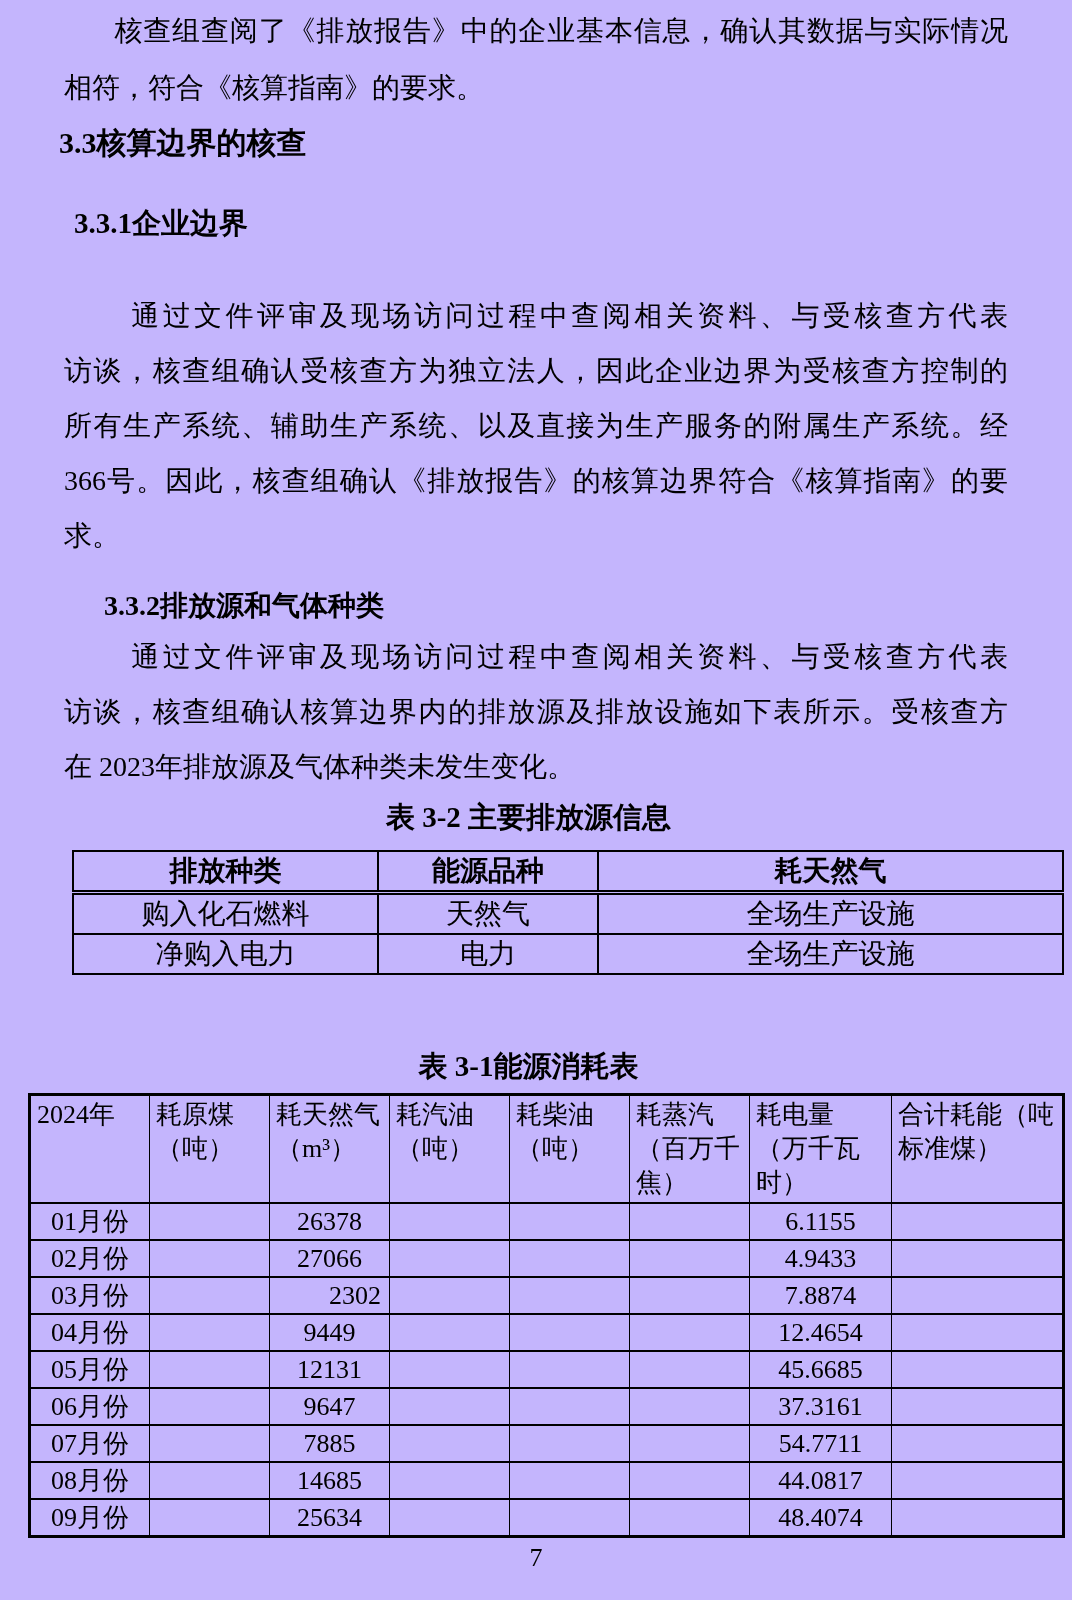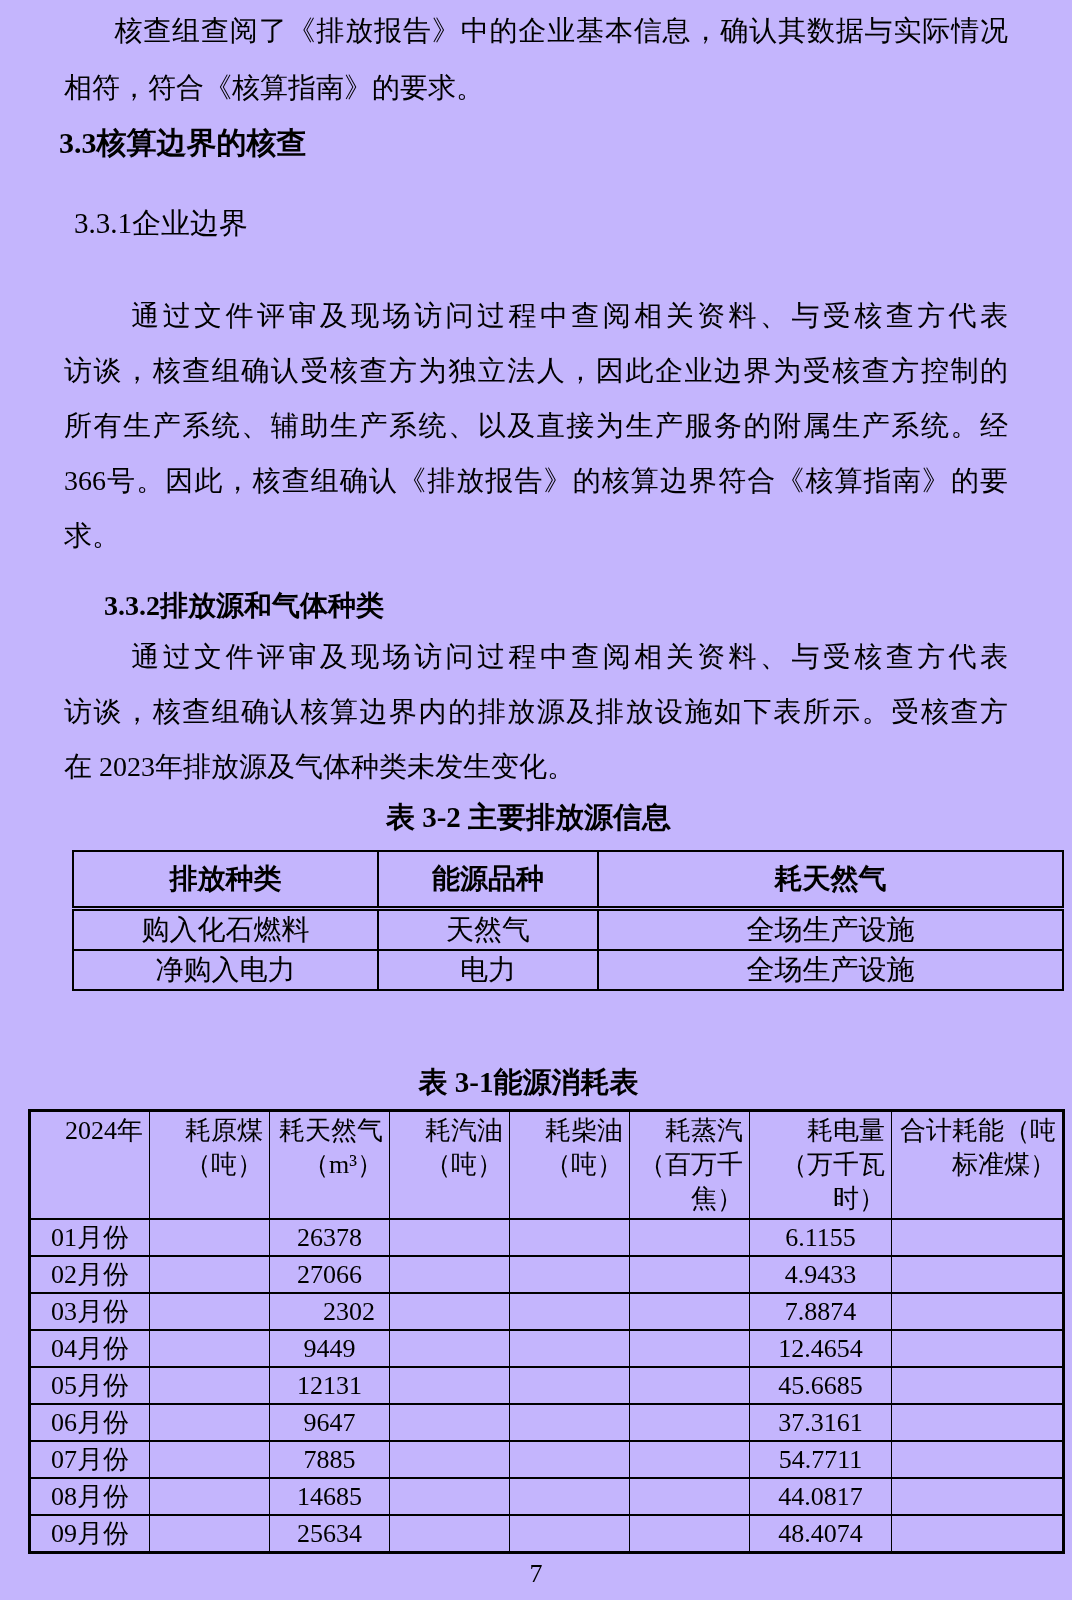--- a/index.html
+++ b/index.html
@@ -15,52 +15,52 @@
     padding-top:2px;
   }
   
   .para{margin:0 64px;}
   .ln{font-size:28px;line-height:57px;white-space:nowrap;}
   .para.tight .ln{line-height:55px;}
   .jst{white-space:normal;text-align:justify;text-align-last:justify;}
   .ind18{text-indent:1.8em;}
   .ind24{text-indent:2.4em;}
   .h33{font-size:30px;font-weight:bold;line-height:38px;margin:8px 64px 0 59px;}
-  .h331{font-size:29px;font-weight:normal;line-height:38px;margin:42px 64px 0 74px;}
+  .h331{font-size:29px;font-weight:bold;line-height:38px;margin:42px 64px 0 74px;}
   .h332{font-size:28px;font-weight:bold;line-height:38px;margin:24px 64px 0 104px;}
   .p2{margin-top:46px;}
   .p3{margin-top:4px;}
   .tbl-title{font-size:29px;font-weight:bold;line-height:38px;text-align:center;margin:4px 15px 0 0;}
   .t1-title{margin-top:72px;}
 
   table{border-collapse:collapse;table-layout:fixed;}
   
   .t2{margin:14px 0 0 72px;width:990px;}
   .t2 th{
     font-size:28px;font-weight:bold;height:34px;text-align:center;vertical-align:middle;
-    border:2px solid #000;border-bottom:5px double #000;padding:8px;
+    border:2px solid #000;border-bottom:5px double #000;padding:0;
   }
   .t2 td{
     font-size:28px;height:33px;text-align:center;vertical-align:middle;
     border:2px solid #000;padding:0;
   }
   
   .t1{margin:8px 0 0 28px;width:1034px;border:3px solid #000;}
   .t1 th{
-    font-size:26px;font-weight:normal;text-align:right;vertical-align:top;
+    font-size:26px;font-weight:normal;text-align:left;vertical-align:top;
     line-height:34px;height:102px;padding:2px 6px;
     border:1px solid #000;border-top:2px solid #000;border-bottom:2px solid #000;
     overflow:hidden;
   }
   .t1 td{
     font-size:26px;text-align:center;vertical-align:middle;height:33px;
     border:1px solid #000;border-top:2px solid #000;border-bottom:2px solid #000;
     padding:0 4px;overflow:hidden;
   }
-  .t1 td.alignr{text-align:right;padding-right:14px;}
+  .t1 td.alignr{text-align:right;padding-right:8px;}
   .pagenum{font-size:26px;text-align:center;margin-top:6px;line-height:28px;}
 </style>
 </head>
 <body>
 
 <div class="page">
 
   <div class="para">
     <div class="ln jst ind18">核查组查阅了《排放报告》中的企业基本信息，确认其数据与实际情况</div>
     <div class="ln">相符，符合《核算指南》的要求。</div>

